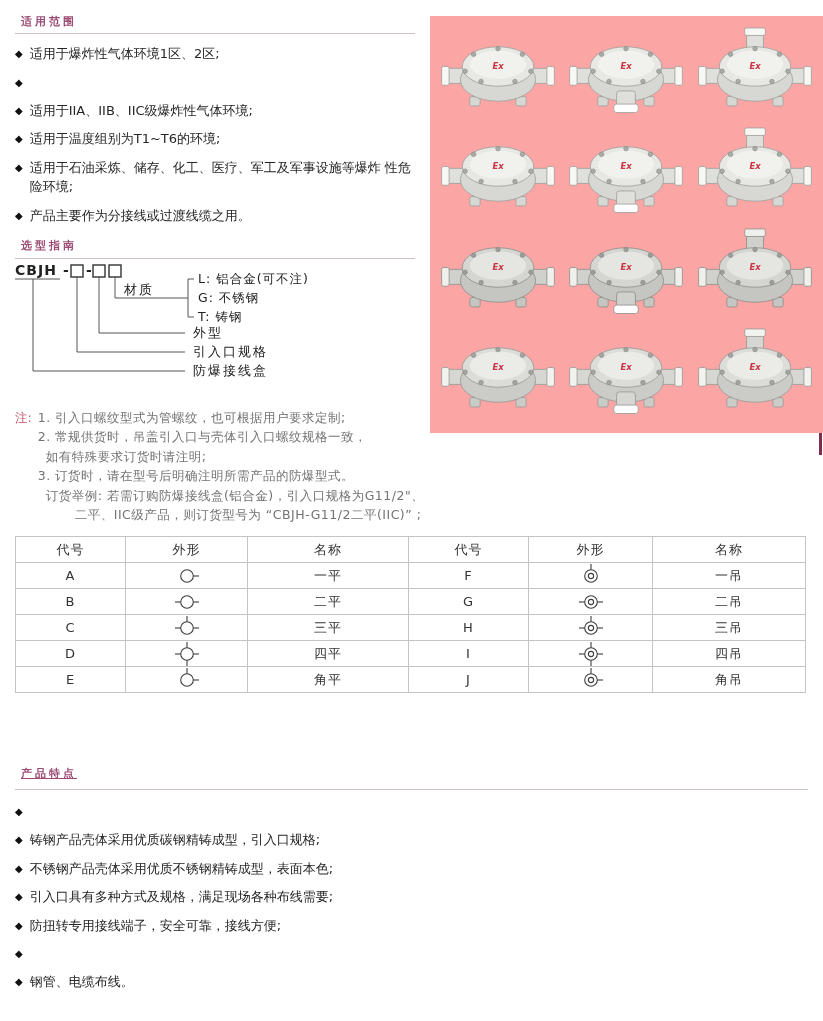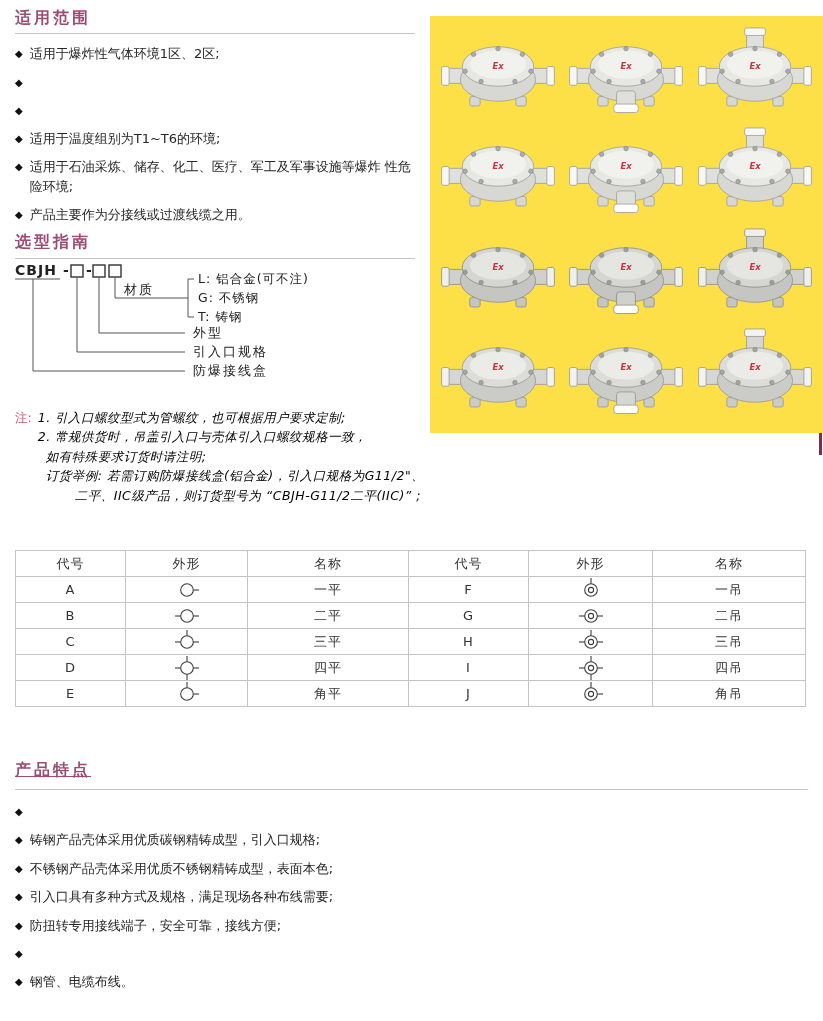--- a/index.html
+++ b/index.html
@@ -1,52 +1,52 @@
 <!DOCTYPE html>
 <html><head>
 <meta charset="utf-8">
 <style>
   html,body{margin:0;padding:0;}
   body{
     width:823px;height:1021px;position:relative;background:#ffffff;
     font-family:"DejaVu Sans",sans-serif;color:#2e2e2e;overflow:hidden;
   }
   .sec-title{
-    position:absolute;left:15px;font-size:16px;font-weight:bold;color:#9c4b74;
-    letter-spacing:3px;margin:0;padding:0 0 7px 0;
+    position:absolute;left:15px;font-size:11px;font-weight:bold;color:#9c4b74;
+    letter-spacing:3px;margin:6px;padding:0 0 7px 0;
   }
   .sec-rule{position:absolute;left:15px;height:1px;background:#cfc0c7;}
   .bullets{position:absolute;left:15px;}
   .bullet-item{display:flex;gap:7px;margin-bottom:9px;font-size:13px;line-height:1.5;color:#262626;}
   .bullet-icon{font-size:10px;line-height:1.9;color:#111;flex:0 0 auto;}
   
   .product-panel{
-    position:absolute;left:430px;top:16px;width:393px;height:417px;background:#fde047;
+    position:absolute;left:430px;top:16px;width:393px;height:417px;background:#fca5a5;
     display:grid;grid-template-columns:repeat(3,1fr);grid-template-rows:repeat(4,1fr);
     align-items:center;justify-items:center;padding:8px 4px;box-sizing:border-box;
   }
   .product-cell{line-height:0;}
   
   .sel-diagram{position:absolute;left:15px;top:260px;}
   .sel-diagram text{font-family:"DejaVu Sans",sans-serif;fill:#222222;}
   .sel-diagram .model{font-size:14px;font-weight:600;letter-spacing:1px;}
   .sel-diagram .lbl{font-size:13px;letter-spacing:2px;}
   .sel-diagram .opt{font-size:12.5px;letter-spacing:1px;}
   .sel-diagram line,.sel-diagram path{stroke:#555;stroke-width:1;fill:none;}
   .sel-diagram rect{fill:none;stroke:#333;stroke-width:1.4;}
   
   .notes{position:absolute;left:15px;top:408px;width:412px;display:flex;font-size:12.5px;line-height:1.55;}
   .notes-prefix{color:#c2566e;margin-right:6px;flex:0 0 auto;}
-  .note-line{color:#000000;letter-spacing:0.5px;font-style:italic;}
+  .note-line{color:#737373;letter-spacing:0.5px;}
   .ind-0{margin-left:0;}
   .ind-1{margin-left:8px;}
   .ind-2{margin-left:37px;}
   
   .spec-table{
-    position:absolute;left:15px;top:550px;border-collapse:collapse;table-layout:fixed;
+    position:absolute;left:15px;top:536px;border-collapse:collapse;table-layout:fixed;
     font-size:13px;color:#333;
   }
   .spec-table td,.spec-table th{
     border:1px solid #c4c4c4;text-align:center;vertical-align:middle;
     height:25px;padding:0;font-weight:normal;letter-spacing:1px;
   }
   .shape-cell svg{vertical-align:middle;}
   
   .edge-mark{position:absolute;left:819px;top:433px;width:3px;height:22px;background:#7d2e4e;}
 </style>
@@ -58,20 +58,21 @@
 <div class="bullets" style="top:44px;width:404px;" id="scope-bullets">
     <div class="bullet-item">
       <span class="bullet-icon">◆</span>
       <span>适用于爆炸性气体环境1区、2区;</span>
     </div>
     <div class="bullet-item">
       <span class="bullet-icon">◆</span>
     </div>
     <div class="bullet-item">
       <span class="bullet-icon">◆</span>
+      <span>适用于IIA、IIB、IIC级爆炸性气体环境;</span>
     </div>
     <div class="bullet-item">
       <span class="bullet-icon">◆</span>
       <span>适用于温度组别为T1~T6的环境;</span>
     </div>
     <div class="bullet-item">
       <span class="bullet-icon">◆</span>
       <span>适用于石油采炼、储存、化工、医疗、军工及军事设施等爆炸 性危险环境;</span>
     </div>
     <div class="bullet-item">
@@ -356,20 +357,21 @@
   <path d="M18,19 V111 H170"></path>
   <text class="lbl" x="178" y="115">防爆接线盒</text>
 </svg>
 
 <div class="notes">
   <span class="notes-prefix">注:</span>
   <div id="note-lines">
       <div class="note-line ind-0">1. 引入口螺纹型式为管螺纹，也可根据用户要求定制;</div>
       <div class="note-line ind-0">2. 常规供货时，吊盖引入口与壳体引入口螺纹规格一致，</div>
       <div class="note-line ind-1">如有特殊要求订货时请注明;</div>
+      <div class="note-line ind-0">3. 订货时，请在型号后明确注明所需产品的防爆型式。</div>
       <div class="note-line ind-1">订货举例: 若需订购防爆接线盒(铝合金)，引入口规格为G11/2"、</div>
       <div class="note-line ind-2">二平、IIC级产品，则订货型号为 “CBJH-G11/2二平(IIC)” ;</div>
     </div>
 </div>
 
 <table class="spec-table" id="shape-table">
   <colgroup>
     <col style="width:110px">
       <col style="width:122px">
       <col style="width:161px">

